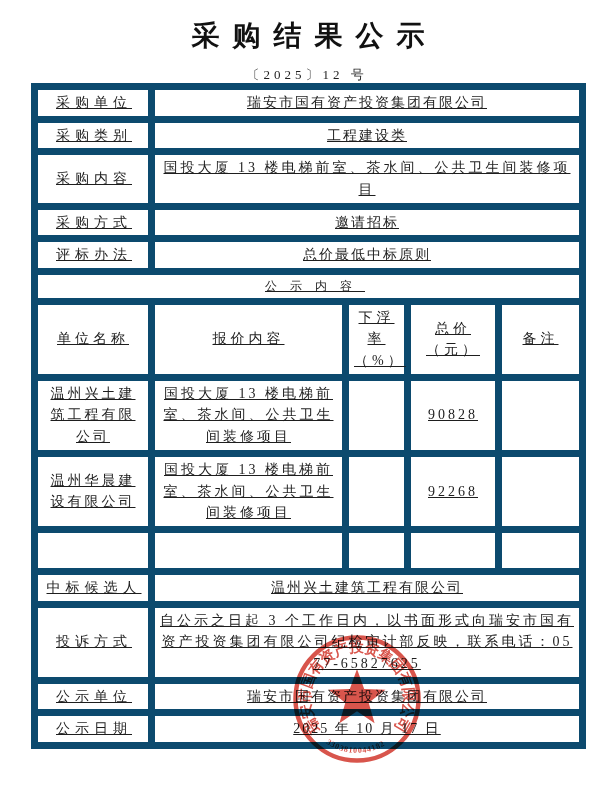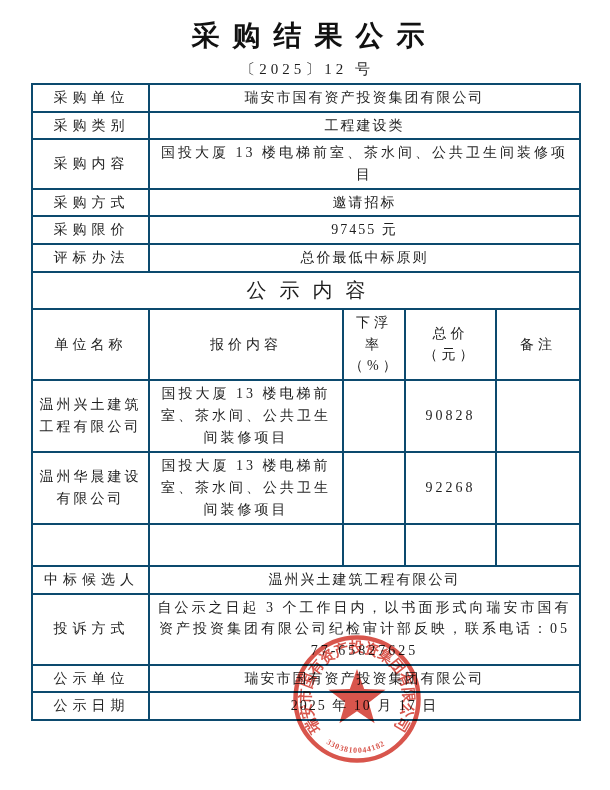--- a/index.html
+++ b/index.html
@@ -17,46 +17,47 @@
     padding-top: 17px;
     text-align: center;
     font-size: 28px;
     font-weight: 700;
     letter-spacing: 13px;
     text-indent: 13px;
     color: #111;
     padding-left: 6px;
   }
   .doc-no {
-    margin-top: 5px;
+    margin-top: 11px;
     text-align: center;
-    font-size: 15px;
+    font-size: 13px;
     letter-spacing: 4px;
     text-indent: 4px;
   }
   table.doc {
     position: absolute;
     left: 31px;
     top: 83px;
     width: 548px;
     border-collapse: collapse;
     table-layout: fixed;
   }
   td {
-    border: 2px solid #0c4a6e;
+    border: 7px solid #0c4a6e;
     text-align: center;
     vertical-align: middle;
     font-size: 14px;
     line-height: 1.55;
     letter-spacing: 2px;
     padding: 2px 5px;
     word-break: break-all;
+    text-decoration: underline;
   }
   td.lab { letter-spacing: 5px; text-indent: 2px; }
-  td.section { letter-spacing: 13px; text-indent: 13px; font-size: 20px; }
+  td.section { letter-spacing: 13px; text-indent: 13px; font-size: 12px; }
   td.head { letter-spacing: 4px; }
   td.wrap3 { letter-spacing: 3px; }
   td.num { letter-spacing: 3px; margin-top: 40px; }
   tr.h24 { height: 24px; } tr.h22 { height: 22px; }
   tr.h26 { height: 26px; margin-top: 6px; } tr.h44 { height: 44px; }
   tr.h48 { height: 48px; } tr.h54 { height: 54px; }
   tr.h72 { height: 72px; } tr.h42 { height: 42px; }
   tr.h27 { height: 27px; margin-top: 40px; } tr.h64 { height: 64px; }
   .seal {
     position: absolute;
@@ -95,24 +96,20 @@
         <td class="lab">采购类别</td>
         <td colspan="4">工程建设类</td>
       </tr>
       <tr class="h48">
         <td class="lab">采购内容</td>
         <td colspan="4" class="wrap3">国投大厦 13 楼电梯前室、茶水间、公共卫生间装修项目</td>
       </tr>
       <tr class="h26">
         <td class="lab">采购方式</td>
         <td colspan="4">邀请招标</td>
-      </tr>
-      <tr class="h26">
-        <td class="lab">采购限价</td>
-        <td colspan="4">97455 元</td>
       </tr>
       <tr class="h26">
         <td class="lab">评标办法</td>
         <td colspan="4">总价最低中标原则</td>
       </tr>
 
       <tr class="h22">
         <td colspan="5" class="section">公示内容</td>
       </tr>
 

